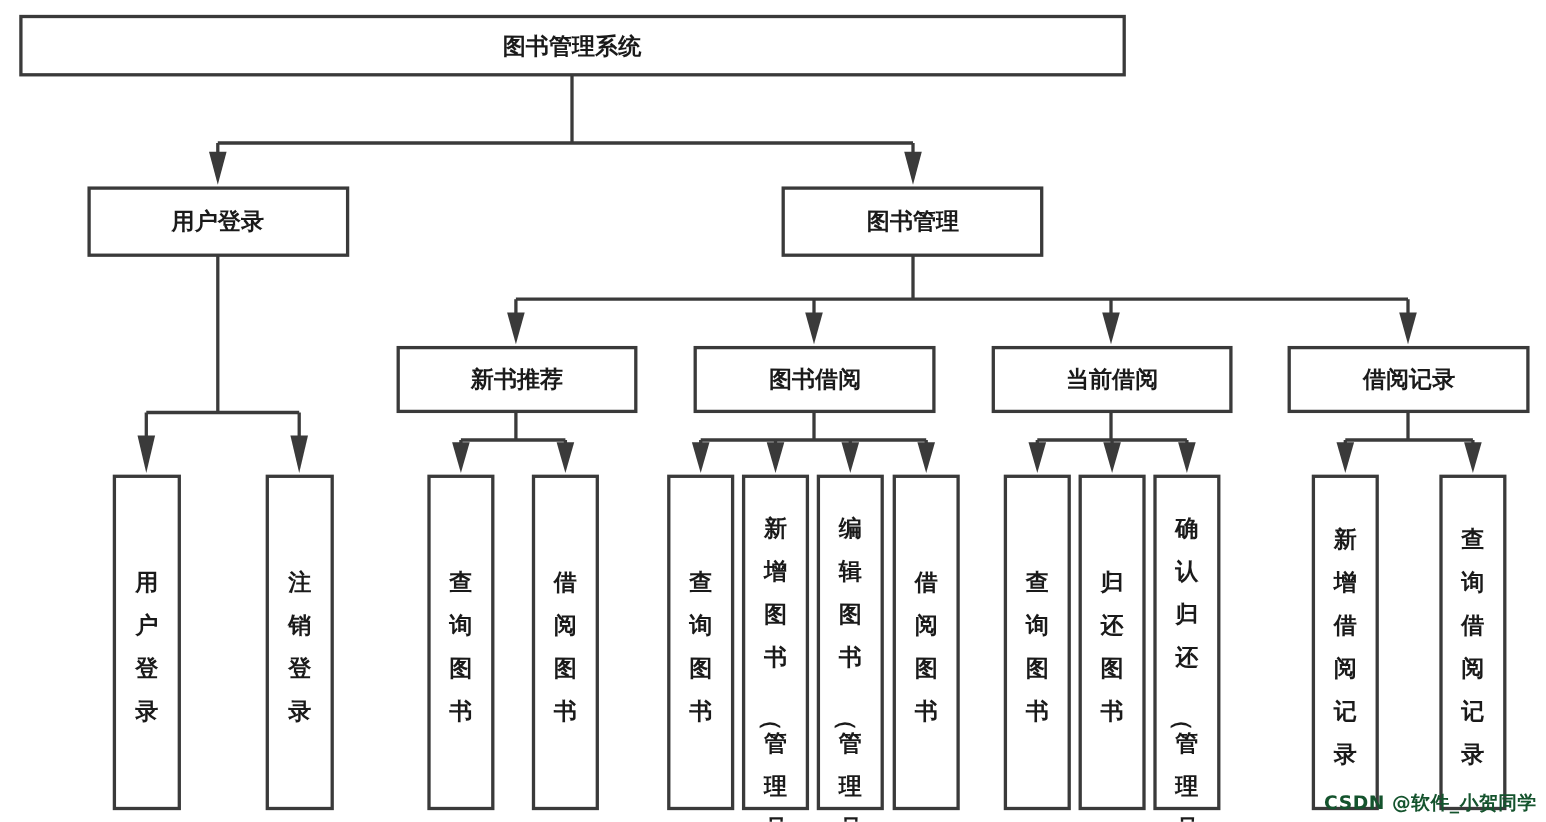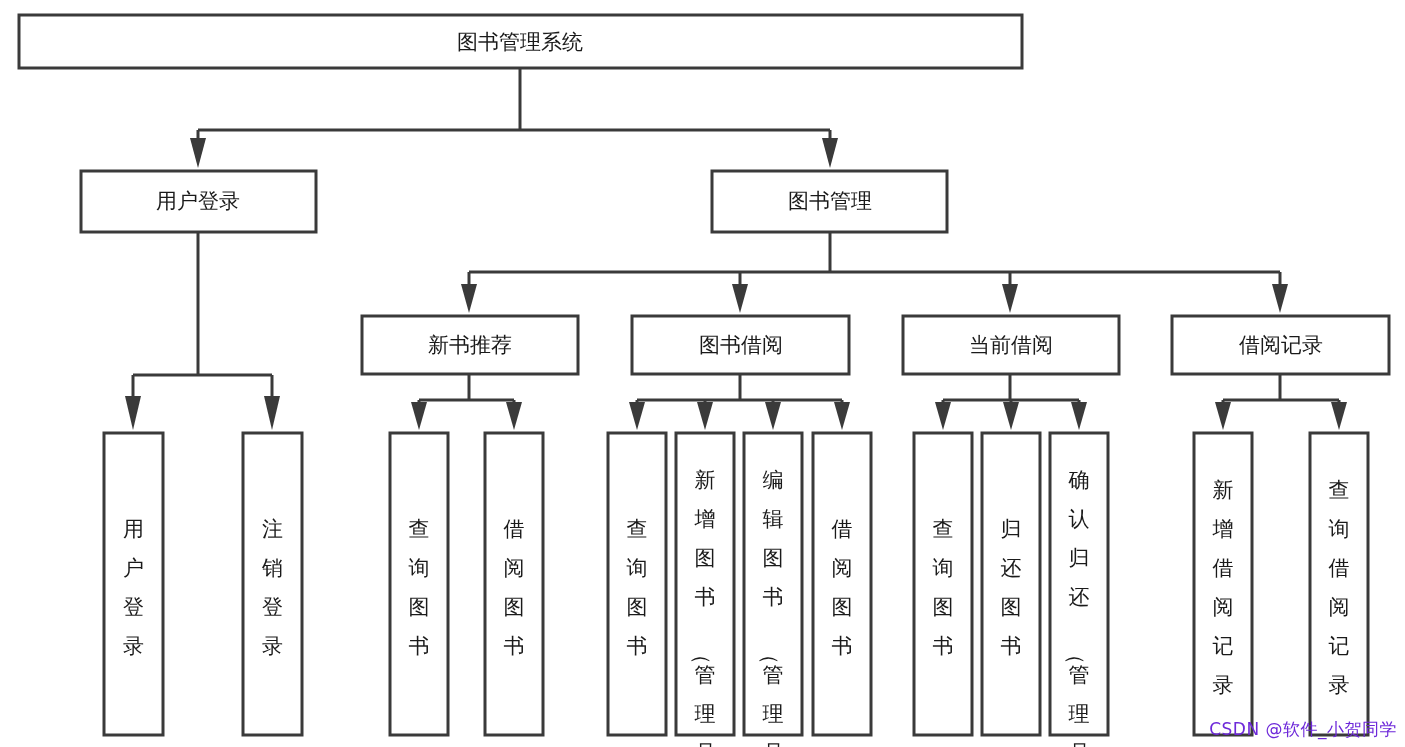--- a/index.html
+++ b/index.html
@@ -13,20 +13,21 @@
     font-family: "DejaVu Sans", "Liberation Sans", sans-serif;
     overflow: hidden;
     position: relative;
   }
   #diagram-root {
     position: absolute;
     left: 0;
     top: 0;
     width: 1405px;
     height: 747px;
+    font-weight: bold;
   }
   svg.canvas {
     display: block;
     width: 1405px;
     height: 747px;
   }
   .node-box {
     fill: #ffffff;
     stroke: #3a3a3a;
     stroke-width: 3;
@@ -53,21 +54,21 @@
     fill: #1a1a1a;
     font-size: 21px;
     text-anchor: middle;
   }
   .watermark {
     position: absolute;
     right: 8px;
     bottom: 6px;
     font-family: "DejaVu Sans", "Liberation Sans", sans-serif;
     font-size: 17px;
-    color: #6d28d9;
+    color: #14532d;
     letter-spacing: 0.5px;
     white-space: nowrap;
     user-select: none;
   }
 </style>
 </head>
 <body>
 
 <div id="diagram-root">
   <svg class="canvas" viewBox="0 0 1405 747" xmlns="http://www.w3.org/2000/svg">

